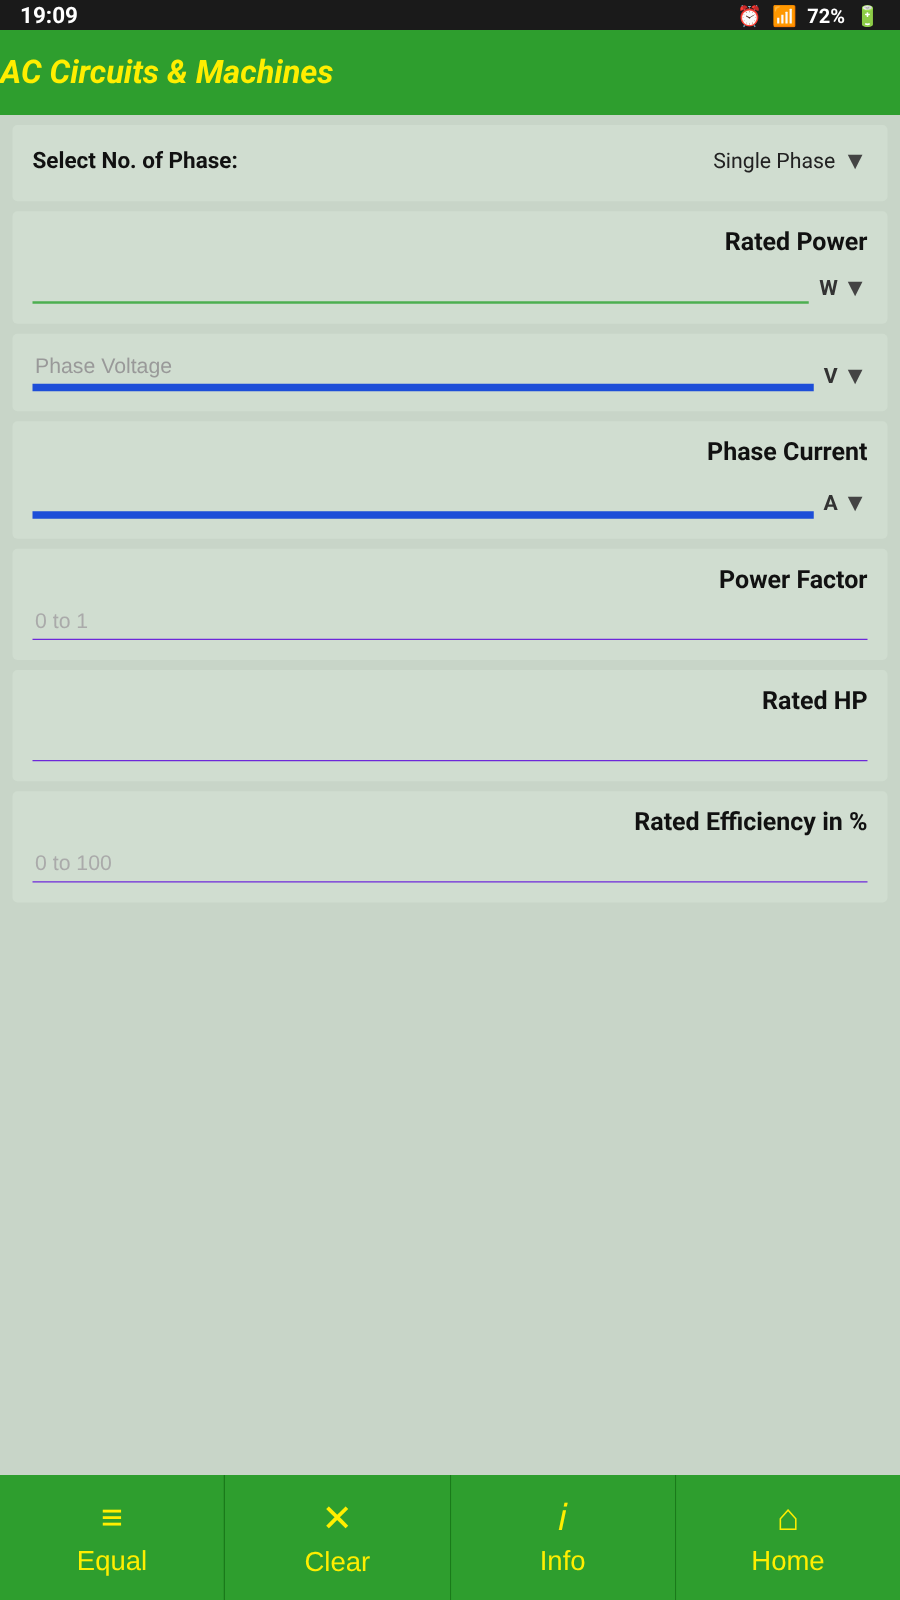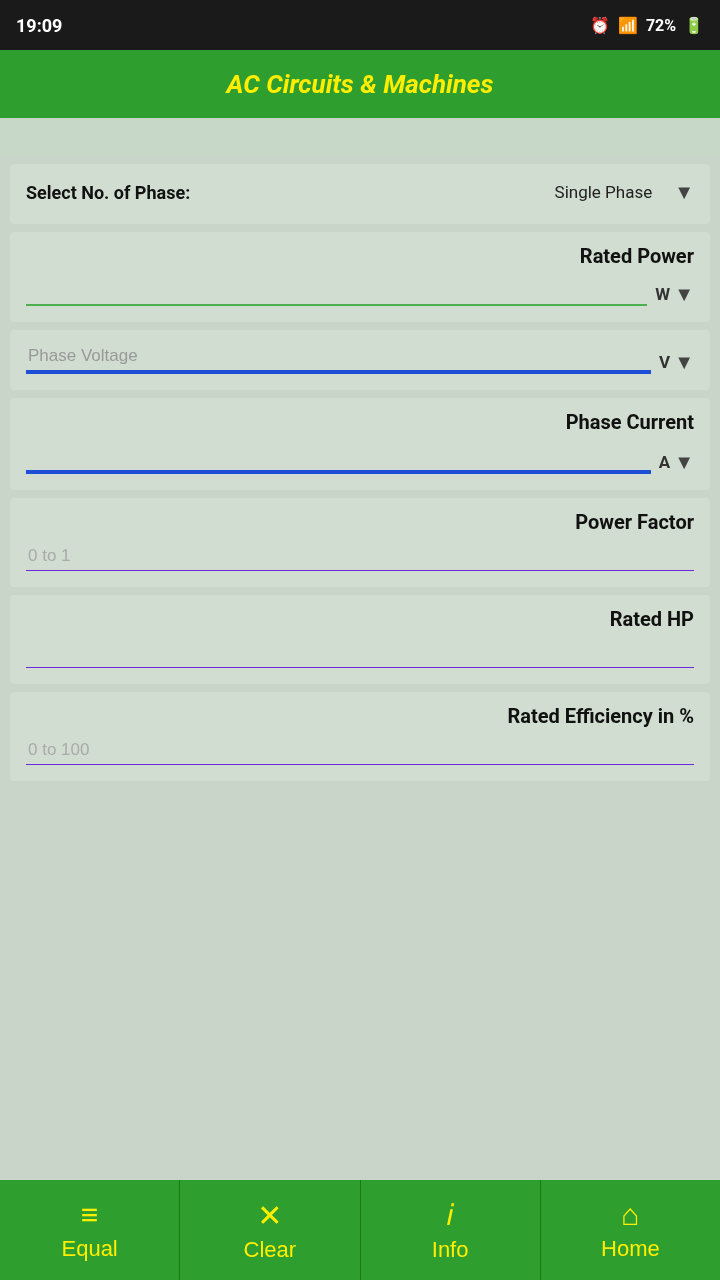--- a/index.html
+++ b/index.html
@@ -10,59 +10,58 @@
       background: #c8d8c8;
       font-family: 'Roboto', Arial, sans-serif;
       display: flex;
       flex-direction: column;
     }
 
     
     .status-bar {
       background: #1a1a1a;
       color: white;
-      height: 50px;
+      height: 24px;
       display: flex;
       align-items: center;
       justify-content: space-between;
       padding: 0 16px;
       font-size: 18px;
       font-weight: bold;
     }
     .status-right {
       display: flex;
       align-items: center;
       gap: 8px;
       font-size: 16px;
     }
 
     
     .app-header {
       background: #2e9e2e;
       height: 68px;
       display: flex;
       align-items: center;
-      justify-content: center;
+      justify-content: flex-start;
     }
     .app-title {
       color: #ffee00;
       font-size: 26px;
       font-style: italic;
       font-weight: bold;
     }
 
     
     .main-content {
       flex: 1;
       background: #c8d5c8;
       padding: 8px 10px;
       display: flex;
       flex-direction: column;
       gap: 8px;
-      margin-top: 38px;
     }
 
     
     .card {
       background: #d0ddd0;
       border-radius: 4px;
       padding: 12px 16px 16px 16px;
     }
 
     .phase-row {
@@ -72,21 +71,21 @@
       padding: 4px 0;
     }
     .phase-label {
       font-size: 18px;
       font-weight: bold;
       color: #111;
     }
     .phase-select {
       display: flex;
       align-items: center;
-      gap: 22px;
+      gap: 6px;
     }
     .phase-value {
       font-size: 17px;
       color: #222;
     }
     .dropdown-arrow {
       font-size: 20px;
       color: #444;
     }
 
@@ -99,21 +98,21 @@
     }
 
     .input-row {
       display: flex;
       align-items: flex-end;
       gap: 8px;
     }
     .input-field {
       flex: 1;
       border: none;
-      border-bottom: 4px solid #1d4ed8;
+      border-bottom: 6px solid #1d4ed8;
       background: transparent;
       font-size: 17px;
       padding: 4px 2px;
       color: #222;
       outline: none;
     }
     .input-field.active-border {
       border-bottom: 2px solid #4caf50;
     }
     .input-field::placeholder {

